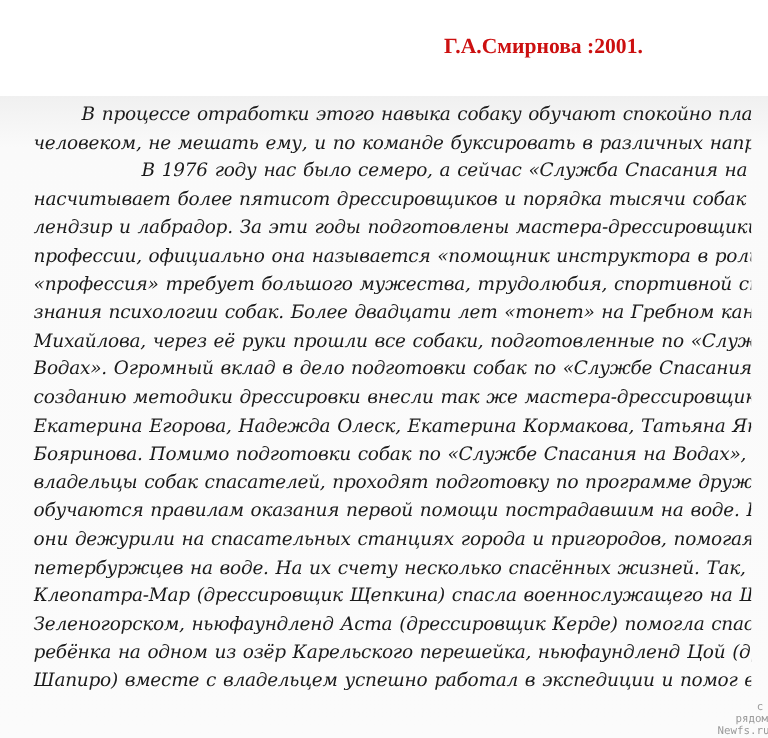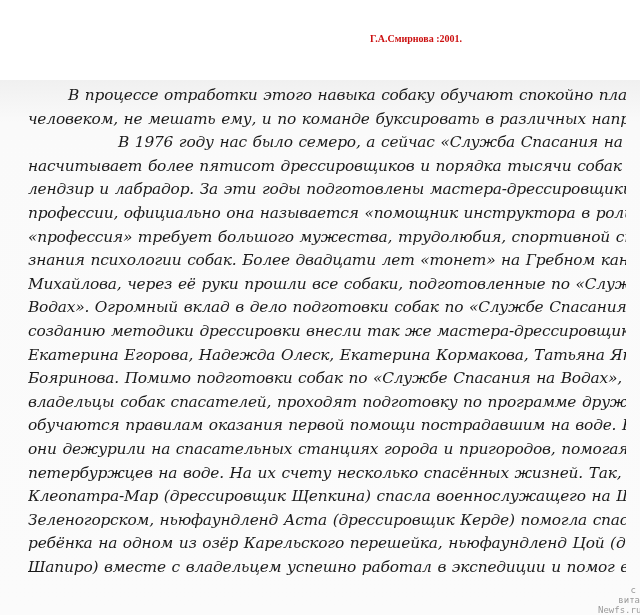--- a/index.html
+++ b/index.html
@@ -16,21 +16,21 @@
       height: 615px;
       background: #ffffff;
     }
     .header {
       position: absolute;
       left: 370px;
       top: 30px;
       color: #cc1010;
       font-family: "Liberation Serif", serif;
       font-weight: bold;
-      font-size: 10px;
+      font-size: 18px;
       line-height: 17px;
     }
     .header .line2 {
       padding-left: 3px;
     }
     .scan {
       position: absolute;
       left: 0;
       top: 80px;
       width: 640px;
@@ -110,16 +110,16 @@
     <span class="line">они дежурили на спасательных станциях города и пригородов, помогая охранять жизнь</span>
     <span class="line">петербуржцев на воде. На их счету несколько спасённых жизней. Так, ньюфаундленд</span>
     <span class="line">Клеопатра-Мар (дрессировщик Щепкина) спасла военнослужащего на Щучьем озере под</span>
     <span class="line">Зеленогорском, ньюфаундленд Аста (дрессировщик Керде) помогла спасти семилетнего</span>
     <span class="line">ребёнка на одном из озёр Карельского перешейка, ньюфаундленд Цой (дрессировщик</span>
     <span class="line">Шапиро) вместе с владельцем успешно работал в экспедиции и помог выбраться на берег</span>
   </div>
 
   <div class="watermark">
     <span class="wm1">с</span>
-    <span class="wm2">вита</span>
+    <span class="wm2">рядом</span>
     <span class="wm3">Newfs.ru</span>
   </div>
 </div>
 
 </body></html>

